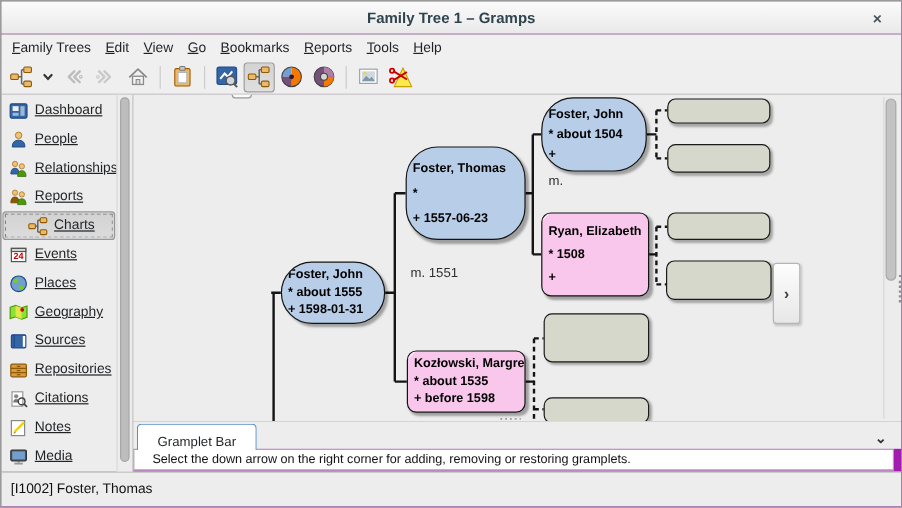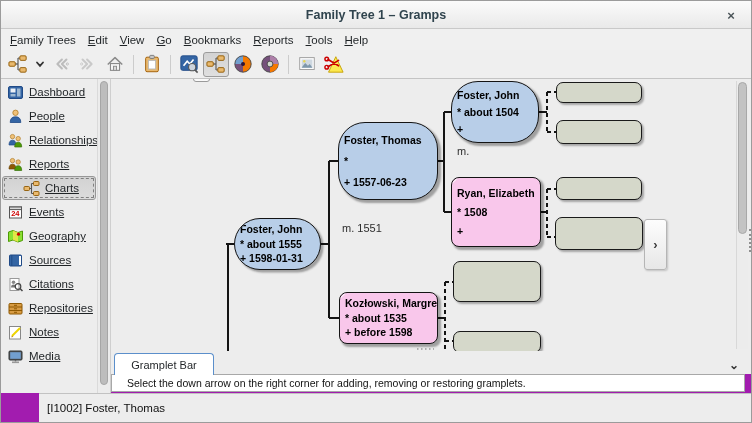--- a/index.html
+++ b/index.html
@@ -118,36 +118,36 @@
     border-left: 2px dotted #8f8f8f;
   }
   
   .gramplet-tabs {
     flex: 0 0 23px; position: relative; display: flex; align-items: flex-end; background: #ededed;
   }
   .gramplet-tab {
     position: relative; z-index: 2; margin-left: 3px; margin-bottom: -1px;
     width: 100px; height: 22px; background: #ffffff;
     border: 1px solid #5b8fcb; border-bottom: none; border-radius: 4px 4px 0 0;
-    display: flex; align-items: center; justify-content: center;
+    display: flex; align-items: flex-end; justify-content: center;
   }
   .gramplet-tab span { font-size: 11px; color: #1f2326; }
   .gramplet-collapse {
     position: absolute; right: 12px; bottom: 3px; font-size: 12px; font-weight: bold; color: #333;
     line-height: 1;
   }
   .gramplet-msg {
     flex: 0 0 18px; height: 18px; background: #ffffff; border: 1px solid #a8a8a8;
     margin-right: 6px; display: flex; align-items: center; padding-left: 15px; overflow: hidden;
   }
   .gramplet-msg span { font-size: 10.5px; color: #111; white-space: nowrap; }
   
   .statusbar {
     flex: 0 0 29px; background: #ededed; border-top: 1px solid #c2c2c2;
-    display: flex; align-items: center; padding-left: 8px; margin-left: 38px;
+    display: flex; align-items: center; padding-left: 8px;
   }
   .statusbar span { font-size: 11.5px; color: #111; }
   svg { display: block; }
 </style>
 </head>
 <body>
 
 <div class="window">
 
   <div class="titlebar">
@@ -319,59 +319,67 @@
 
         <div class="side-item">
           <svg width="17" height="17" viewBox="0 0 17 17">
             <rect x="2.5" y="3" width="12" height="11" fill="#ffffff" stroke="#555"></rect>
             <rect x="2.5" y="3" width="12" height="2.6" fill="#d8d8d8" stroke="#555"></rect>
             <text x="4.2" y="12.2" font-size="7.5" font-weight="bold" fill="#cc0000" font-family="Liberation Sans, sans-serif">24</text>
           </svg>
           <span class="lbl">Events</span>
         </div>
 
+        <div class="side-item">
+          <svg width="17" height="17" viewBox="0 0 17 17">
+            <circle cx="8.5" cy="8.5" r="6.5" fill="#729fcf" stroke="#204a87"></circle>
+            <path d="M4,5.5 q2,-2.2 4,-1 q1,2 -1,3 q-3,1 -3,-2 Z" fill="#73d216"></path>
+            <path d="M9,10.5 q3,-1 4,1 q-1,3 -4,2 Z" fill="#73d216"></path>
+          </svg>
+          <span class="lbl">Places</span>
+        </div>
 
         <div class="side-item">
           <svg width="17" height="17" viewBox="0 0 17 17">
             <path d="M1.5,4 L6,2.5 L11,4.5 L15.5,3 V12.5 L11,14 L6,12 L1.5,13.5 Z" fill="#8ae234" stroke="#4e9a06"></path>
             <path d="M6,2.5 L11,4.5 V14 L6,12 Z" fill="#fce94f" opacity="0.75"></path>
             <circle cx="11.5" cy="6.2" r="1.6" fill="#cc0000"></circle>
           </svg>
           <span class="lbl">Geography</span>
         </div>
 
         <div class="side-item">
           <svg width="17" height="17" viewBox="0 0 17 17">
             <rect x="2.5" y="3" width="12" height="11" rx="1" fill="#3465a4" stroke="#204a87"></rect>
             <rect x="12" y="4" width="2" height="9" fill="#ffffff"></rect>
             <path d="M4.8,3 V14" stroke="#204a87"></path>
           </svg>
           <span class="lbl">Sources</span>
+        </div>
+
+        <div class="side-item">
+          <svg width="17" height="17" viewBox="0 0 17 17">
+            <rect x="2" y="3.5" width="13" height="10.5" rx="1" fill="#d79b43" stroke="#8f5902"></rect>
+            <path d="M2,7 H15 M2,10.5 H15" stroke="#8f5902"></path>
+            <rect x="7" y="4.8" width="3" height="1" fill="#8f5902"></rect>
+            <rect x="7" y="8.3" width="3" height="1" fill="#8f5902"></rect>
+            <rect x="7" y="11.8" width="3" height="1" fill="#8f5902"></rect>
+          </svg>
+          <span class="lbl">Repositories</span>
         </div>
 
         <div class="side-item">
           <svg width="17" height="17" viewBox="0 0 17 17">
             <rect x="3" y="2.5" width="9" height="12" fill="#ffffff" stroke="#999"></rect>
             <circle cx="6.5" cy="6.3" r="1.8" fill="#888"></circle>
             <path d="M4,11.5 Q4,8.5 6.5,8.5 Q9,8.5 9,11.5 Z" fill="#777"></path>
             <circle cx="11" cy="10.5" r="2.8" fill="none" stroke="#444" stroke-width="1.2"></circle>
             <path d="M13,12.5 L15.5,15" stroke="#444" stroke-width="1.5"></path>
           </svg>
           <span class="lbl">Citations</span>
-        </div>
-
-        <div class="side-item">
-          <svg width="17" height="17" viewBox="0 0 17 17">
-            <rect x="2" y="3.5" width="13" height="10.5" rx="1" fill="#d79b43" stroke="#8f5902"></rect>
-            <path d="M2,7 H15 M2,10.5 H15" stroke="#8f5902"></path>
-            <rect x="7" y="4.8" width="3" height="1" fill="#8f5902"></rect>
-            <rect x="7" y="8.3" width="3" height="1" fill="#8f5902"></rect>
-            <rect x="7" y="11.8" width="3" height="1" fill="#8f5902"></rect>
-          </svg>
-          <span class="lbl">Repositories</span>
         </div>
 
         <div class="side-item">
           <svg width="17" height="17" viewBox="0 0 17 17">
             <rect x="2.5" y="2.5" width="11" height="12.5" fill="#ffffff" stroke="#888"></rect>
             <path d="M5,12 L13,4" stroke="#edd400" stroke-width="2"></path>
             <polygon points="4,13.2 5.1,11.7 6.4,12.9" fill="#c17d11"></polygon>
           </svg>
           <span class="lbl">Notes</span>
         </div>

